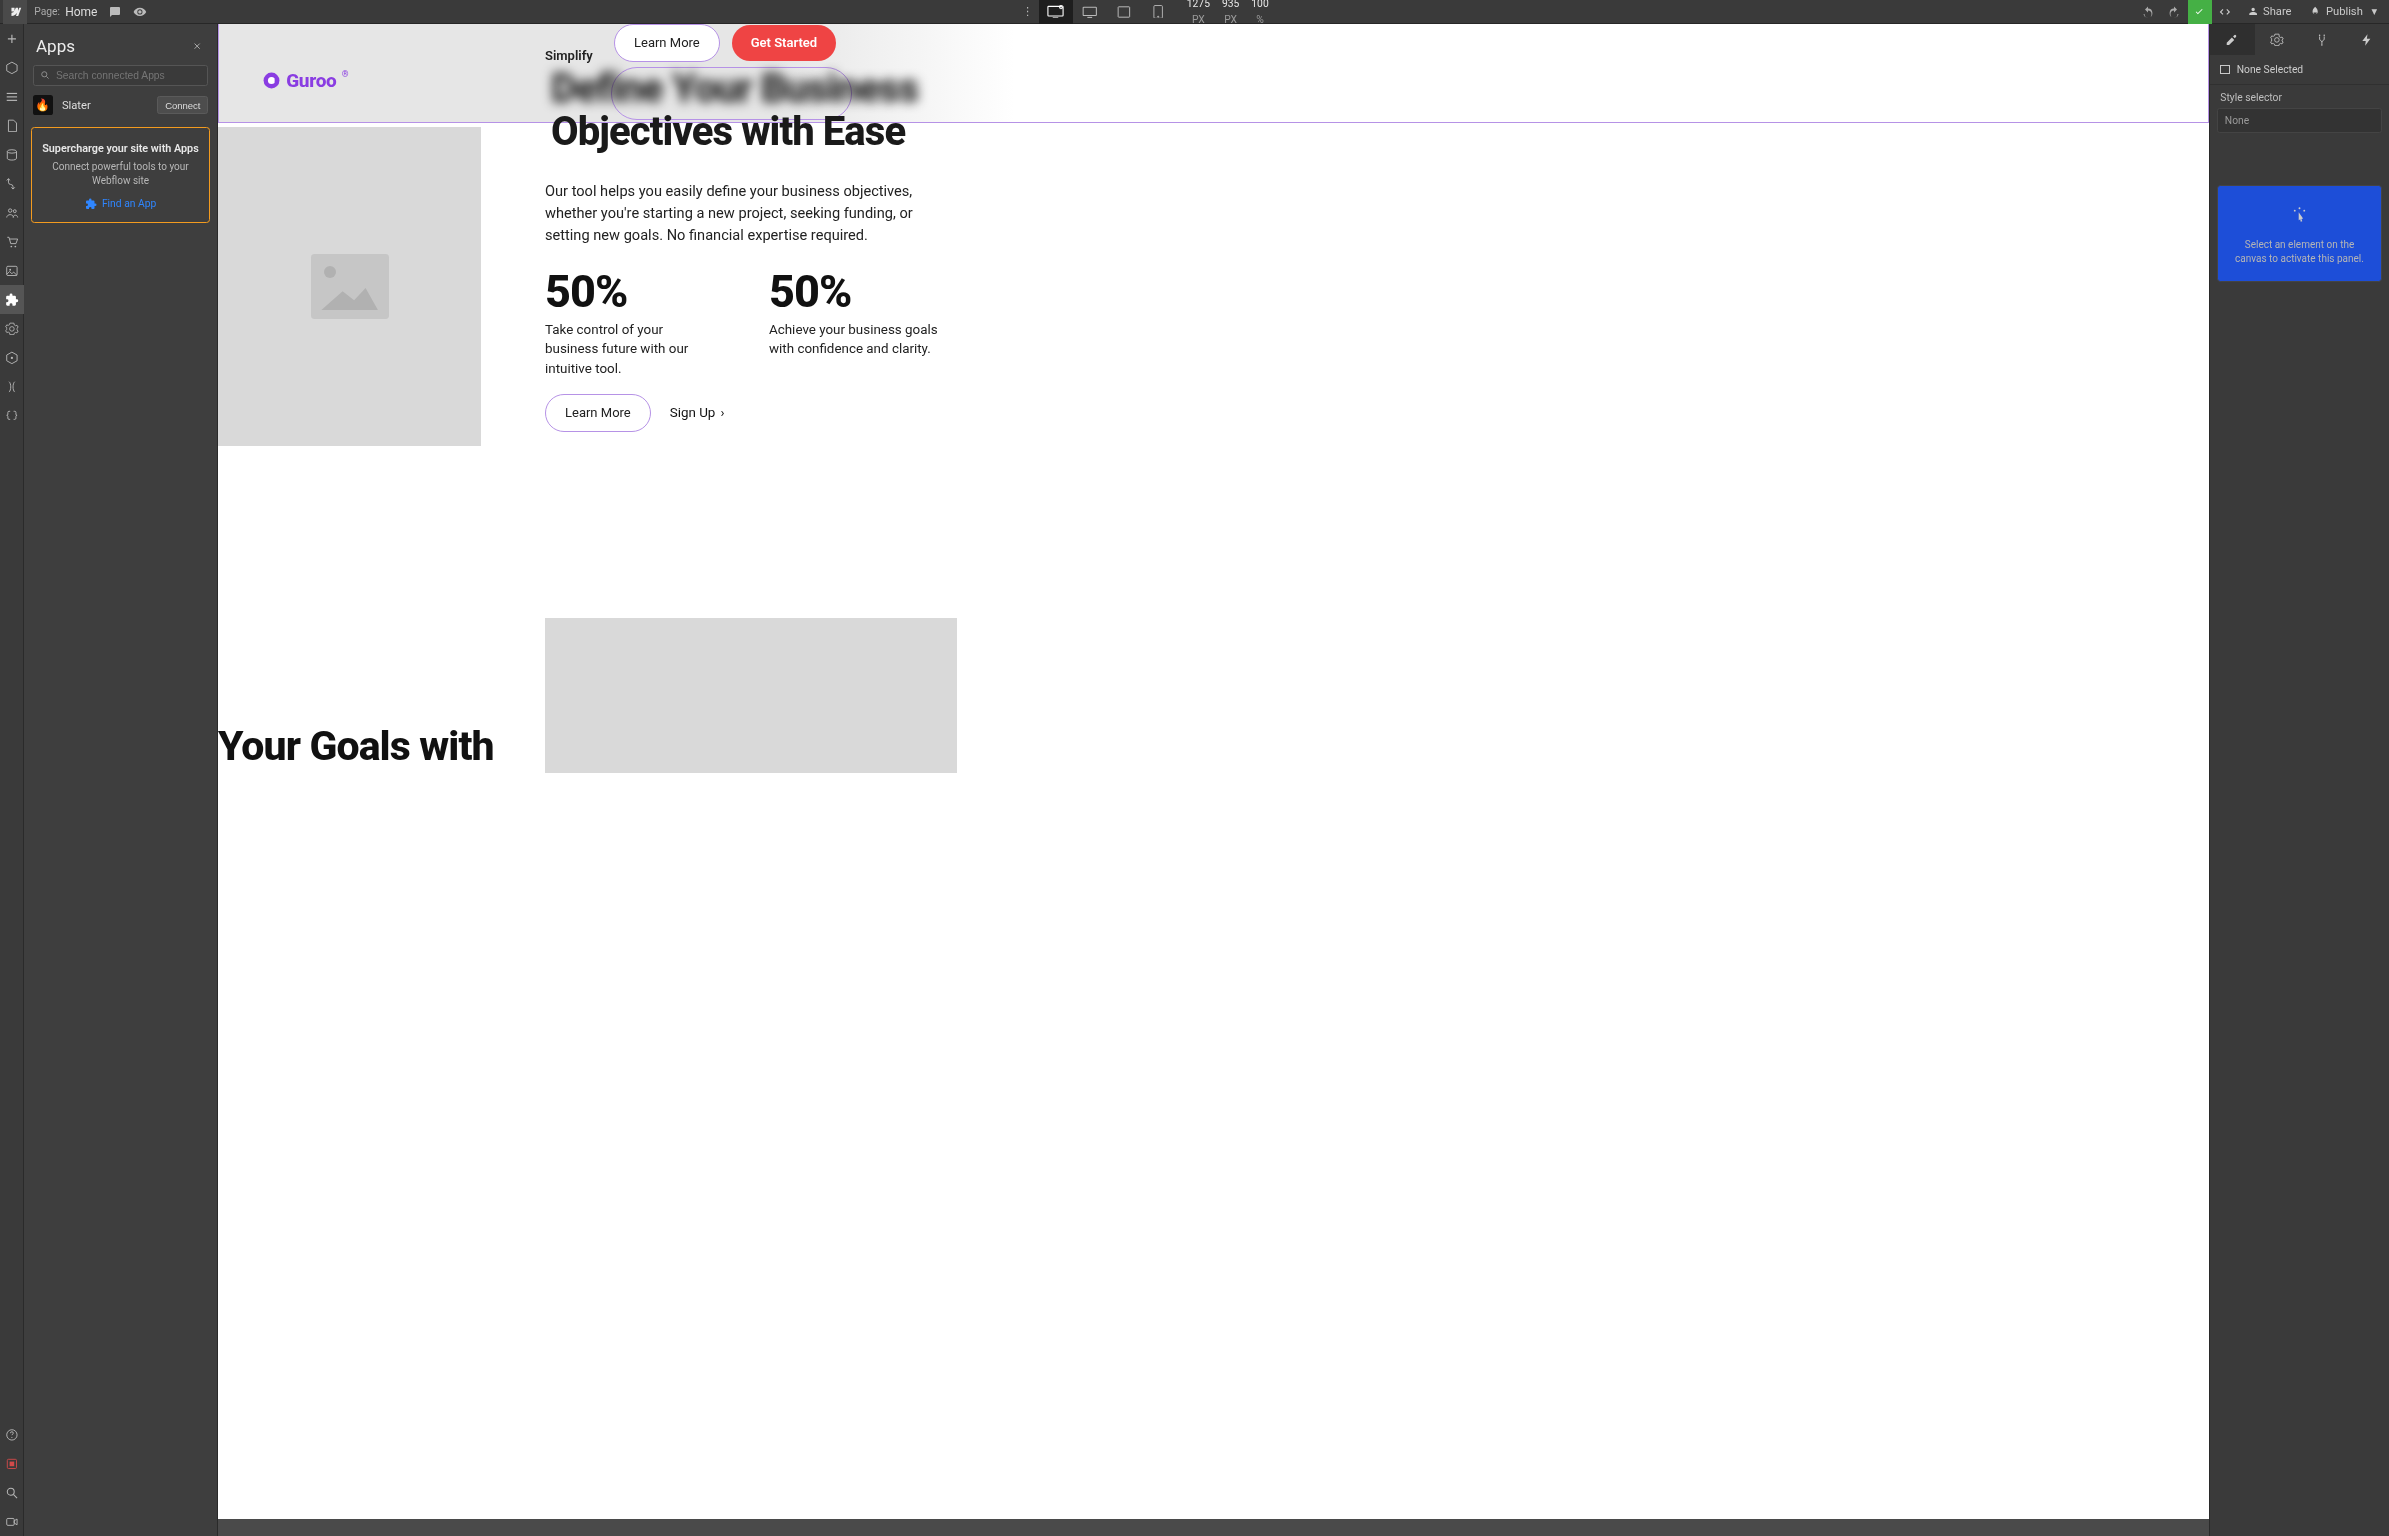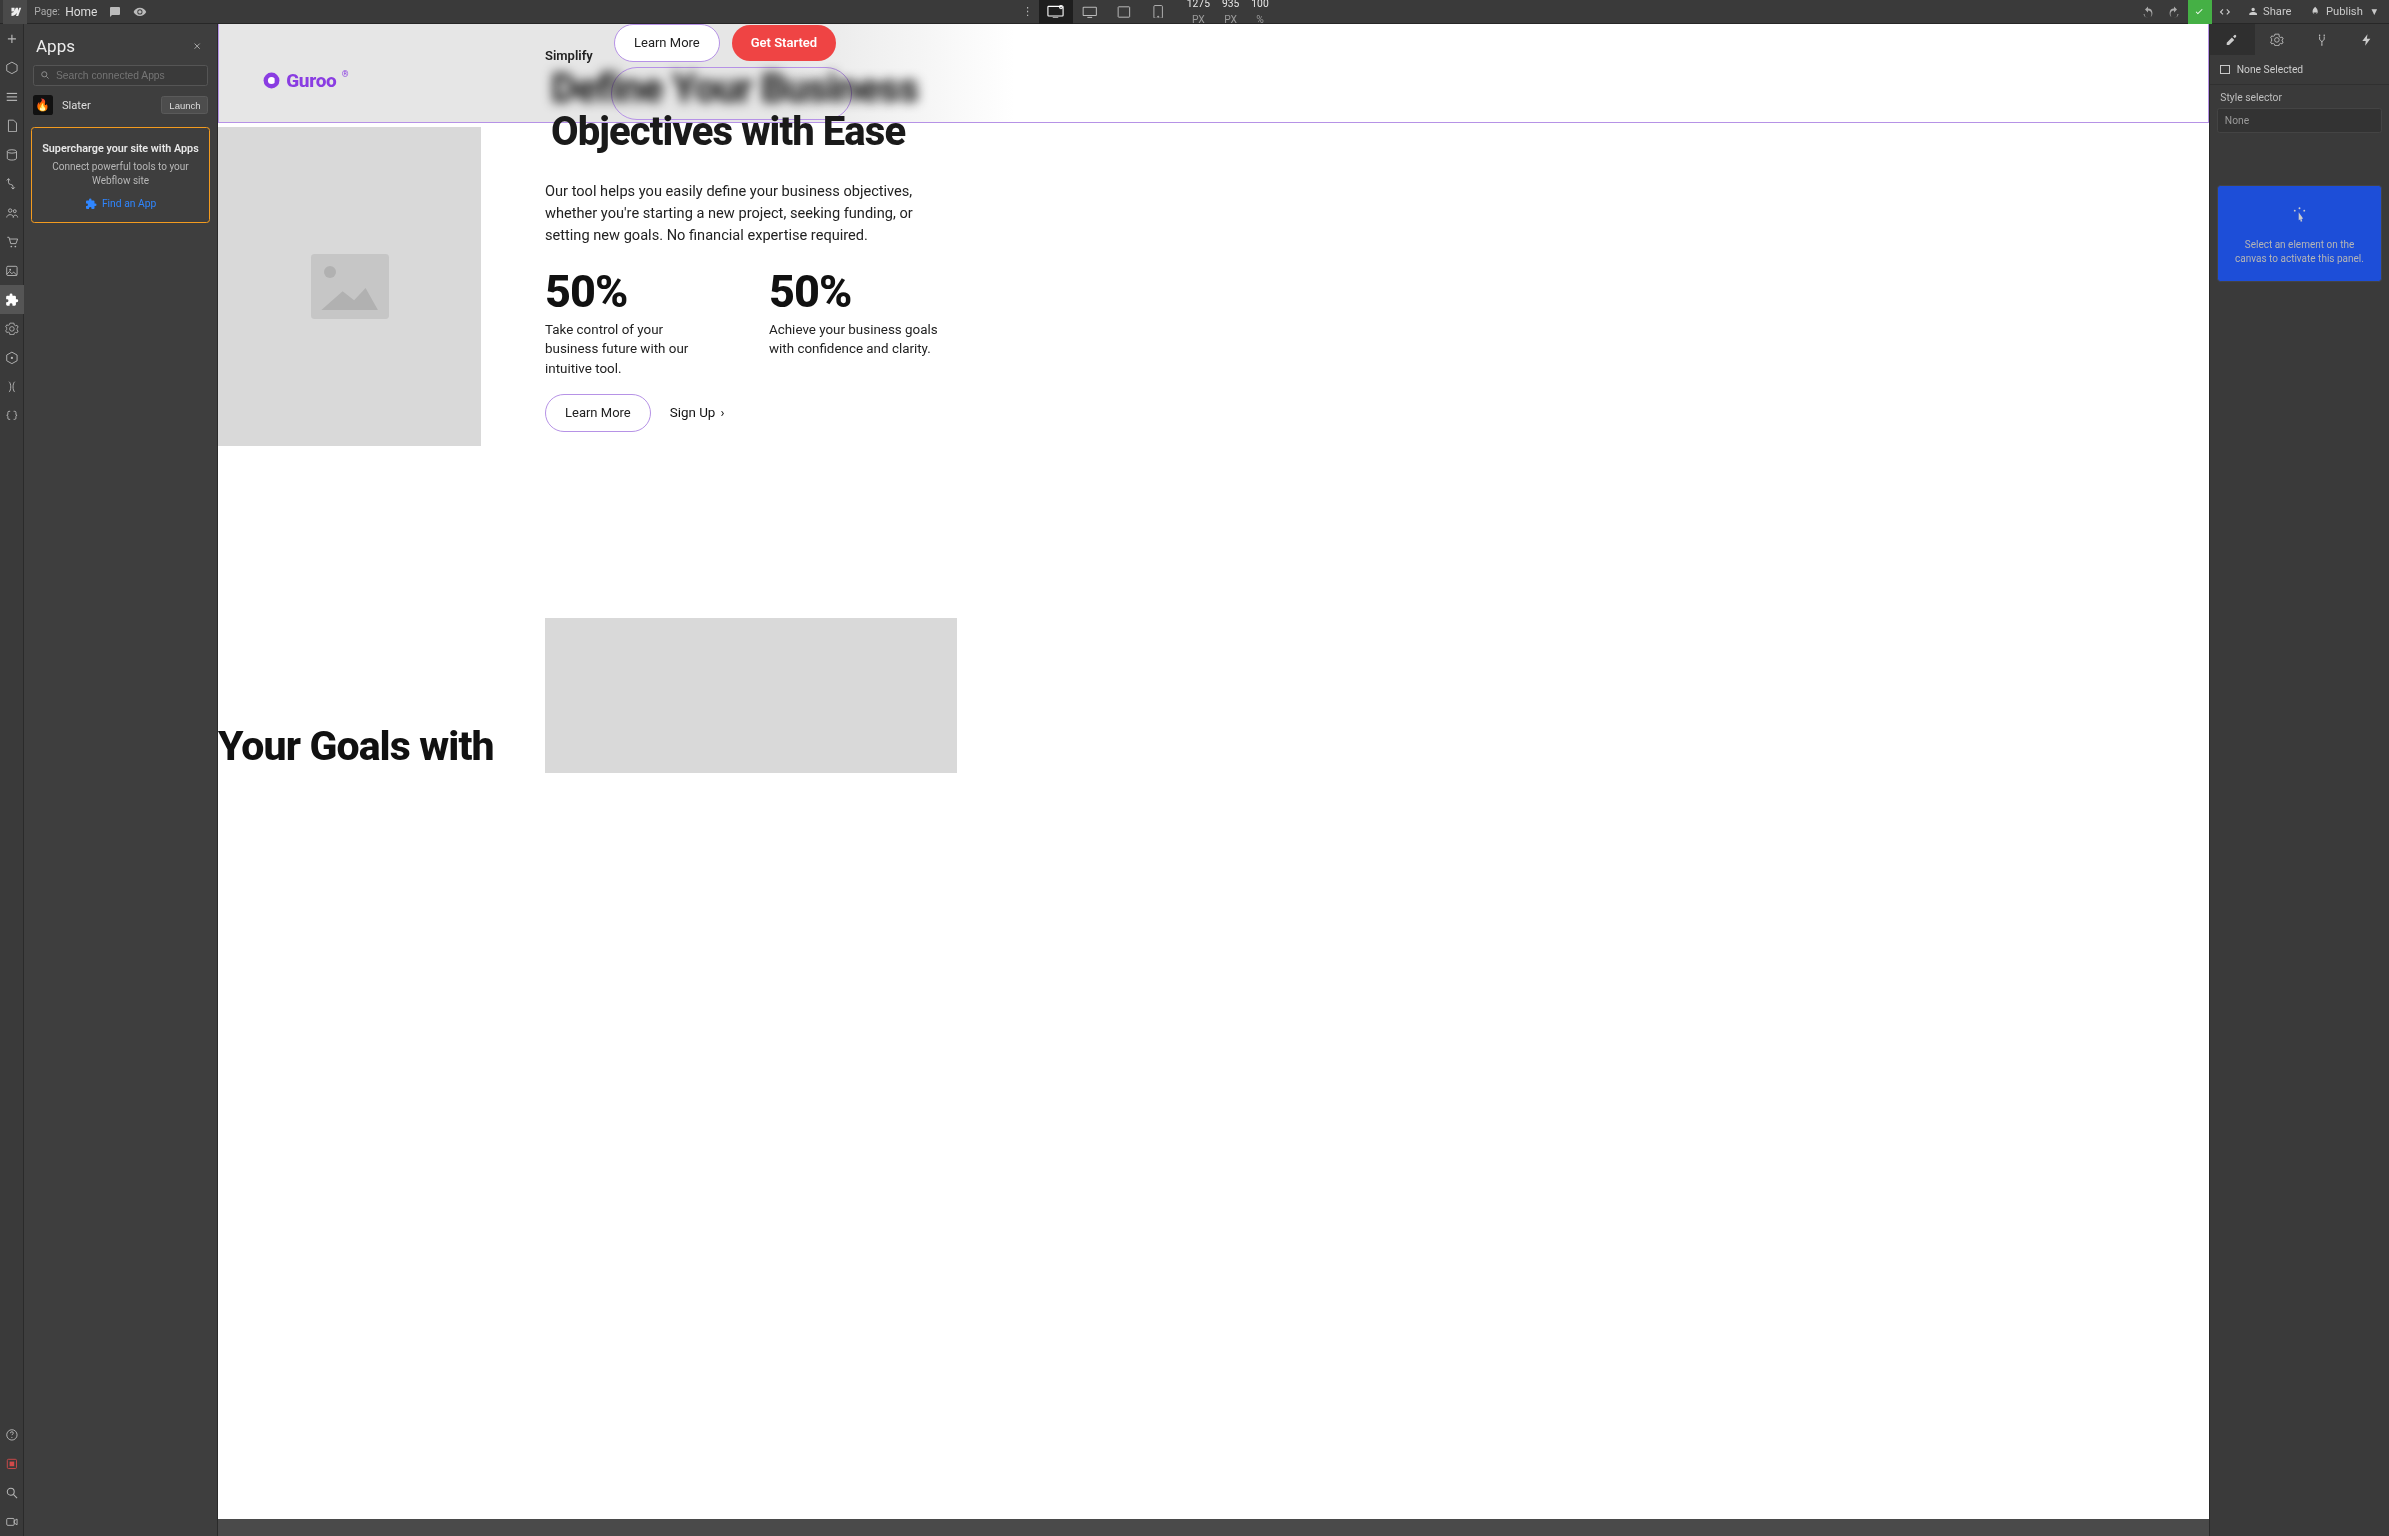--- a/index.html
+++ b/index.html
@@ -329,21 +329,21 @@
         <circle cx="10" cy="10" r="6" fill="none" stroke="#999" stroke-width="2"></circle>
         <line x1="15" y1="15" x2="20" y2="20" stroke="#999" stroke-width="2"></line>
       </svg>
     <input class="search-input" placeholder="Search connected Apps" style="">
   </div>
   <div class="app-row">
     <div class="app-icon">
         <span style="color:#ffb23e;font-size:12px;">🔥</span>
       </div>
     <div class="app-name">Slater</div>
-    <button class="launch-btn">Launch</button>
+    <button class="launch-btn">Connect</button>
   </div>
   <div class="promo">
     <div class="promo-title">Supercharge your site with Apps</div>
     <div class="promo-sub">Connect powerful tools to your Webflow site</div>
     <div class="promo-link">
       <svg viewBox="0 0 24 24">
           <path d="M20.5 11H19V7a2 2 0 00-2-2h-4V3.5a2.5 2.5 0 10-5 0V5H4a2 2 0 00-2 2v4h1.5a2.5 2.5 0 010 5H2v4a2 2 0 002 2h4v-1.5a2.5 2.5 0 015 0V22h4a2 2 0 002-2v-4h1.5a2.5 2.5 0 000-5z"></path>
         </svg>
       <span>Find an App</span>
     </div>

